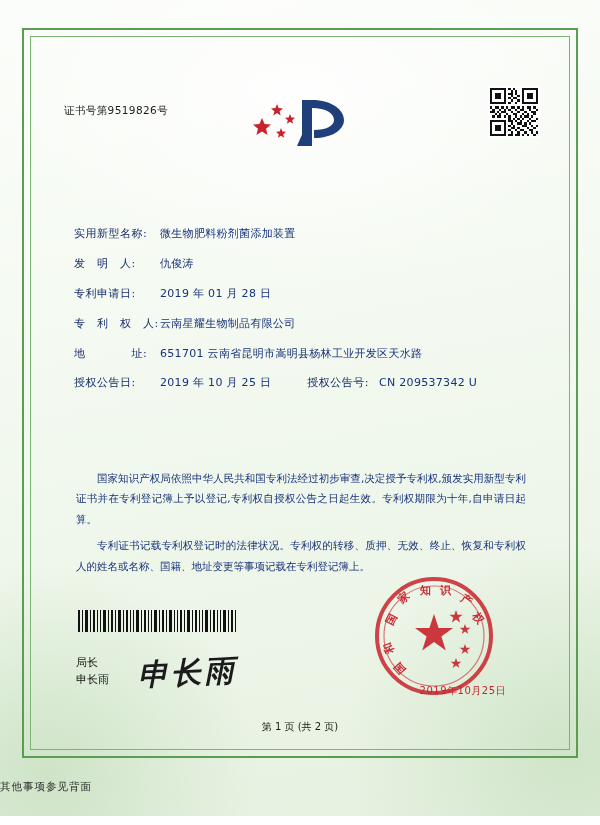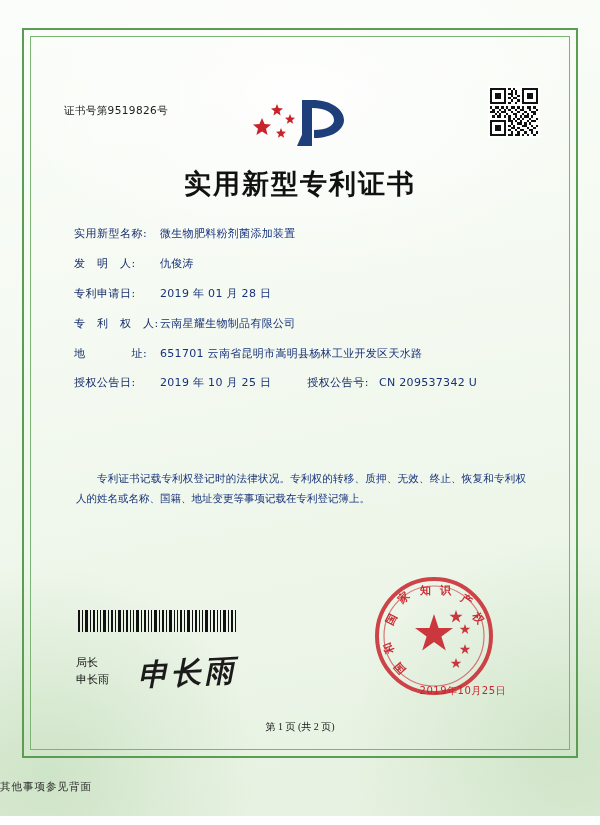--- a/index.html
+++ b/index.html
@@ -172,21 +172,20 @@
     color: #c8232c;
     letter-spacing: 0.5px;
   }
   .page-num {
     position: absolute;
     left: 0; right: 0;
     bottom: 16px;
     text-align: center;
     font-size: 10px;
     color: #1a1a1a;
-    font-family: Liberation Serif, serif;
   }
   .footer-note {
     position: absolute;
     left: 0; right: 0;
     bottom: 22px;
     text-align: left;
     font-size: 10.5px;
     color: #2b2b2b;
     letter-spacing: 1px;
   }
@@ -326,21 +325,20 @@
           <polygon points="41,36 42.4,39.4 46,39.8 43.2,42.2 44.1,45.8 41,43.8 37.9,45.8 38.8,42.2 36,39.8 39.6,39.4 "></polygon>
         </g>
         <g fill="#1f3f7a">
           <path d="M62 8 L72 8 L72 54 L62 54 Z"></path>
           <path d="M72 8 C92 8 104 18 104 28 C104 38 92 46 74 46 L74 38 C86 38 94 34 94 28 C94 21 86 16 72 16 Z"></path>
           <path d="M57 54 L72 20 L72 54 Z"></path>
         </g>
       </svg>
     </div>
 
-    <div class="title">实用新型专利证书</div>
 
     <div class="fields">
       <div class="field-row">
         <span class="field-label">实用新型名称:</span>
         <span class="field-value">微生物肥料粉剂菌添加装置</span>
       </div>
       <div class="field-row">
         <span class="field-label">发　明　人:</span>
         <span class="field-value">仇俊涛</span>
       </div>
@@ -358,20 +356,21 @@
       </div>
       <div class="field-row">
         <span class="field-label">授权公告日:</span>
         <span class="field-value">2019 年 10 月 25 日</span>
         <span class="sublabel">授权公告号:</span>
         <span class="field-value">CN 209537342 U</span>
       </div>
     </div>
 
     <div class="paragraphs">
+      <p>国家知识产权局依照中华人民共和国专利法经过初步审查,决定授予专利权,颁发实用新型专利证书并在专利登记簿上予以登记,专利权自授权公告之日起生效。专利权期限为十年,自申请日起算。</p>
       <p>专利证书记载专利权登记时的法律状况。专利权的转移、质押、无效、终止、恢复和专利权人的姓名或名称、国籍、地址变更等事项记载在专利登记簿上。</p>
     </div>
 
     <div class="barcode">
       <svg width="158" height="22" viewBox="0 0 158 22" shape-rendering="crispEdges">
         <g fill="#111">
           <rect x="0" y="0" width="2" height="22"></rect>
             <rect x="4" y="0" width="1" height="22"></rect>
           <rect x="7" y="0" width="3" height="22"></rect>
             <rect x="12" y="0" width="1" height="22"></rect>

